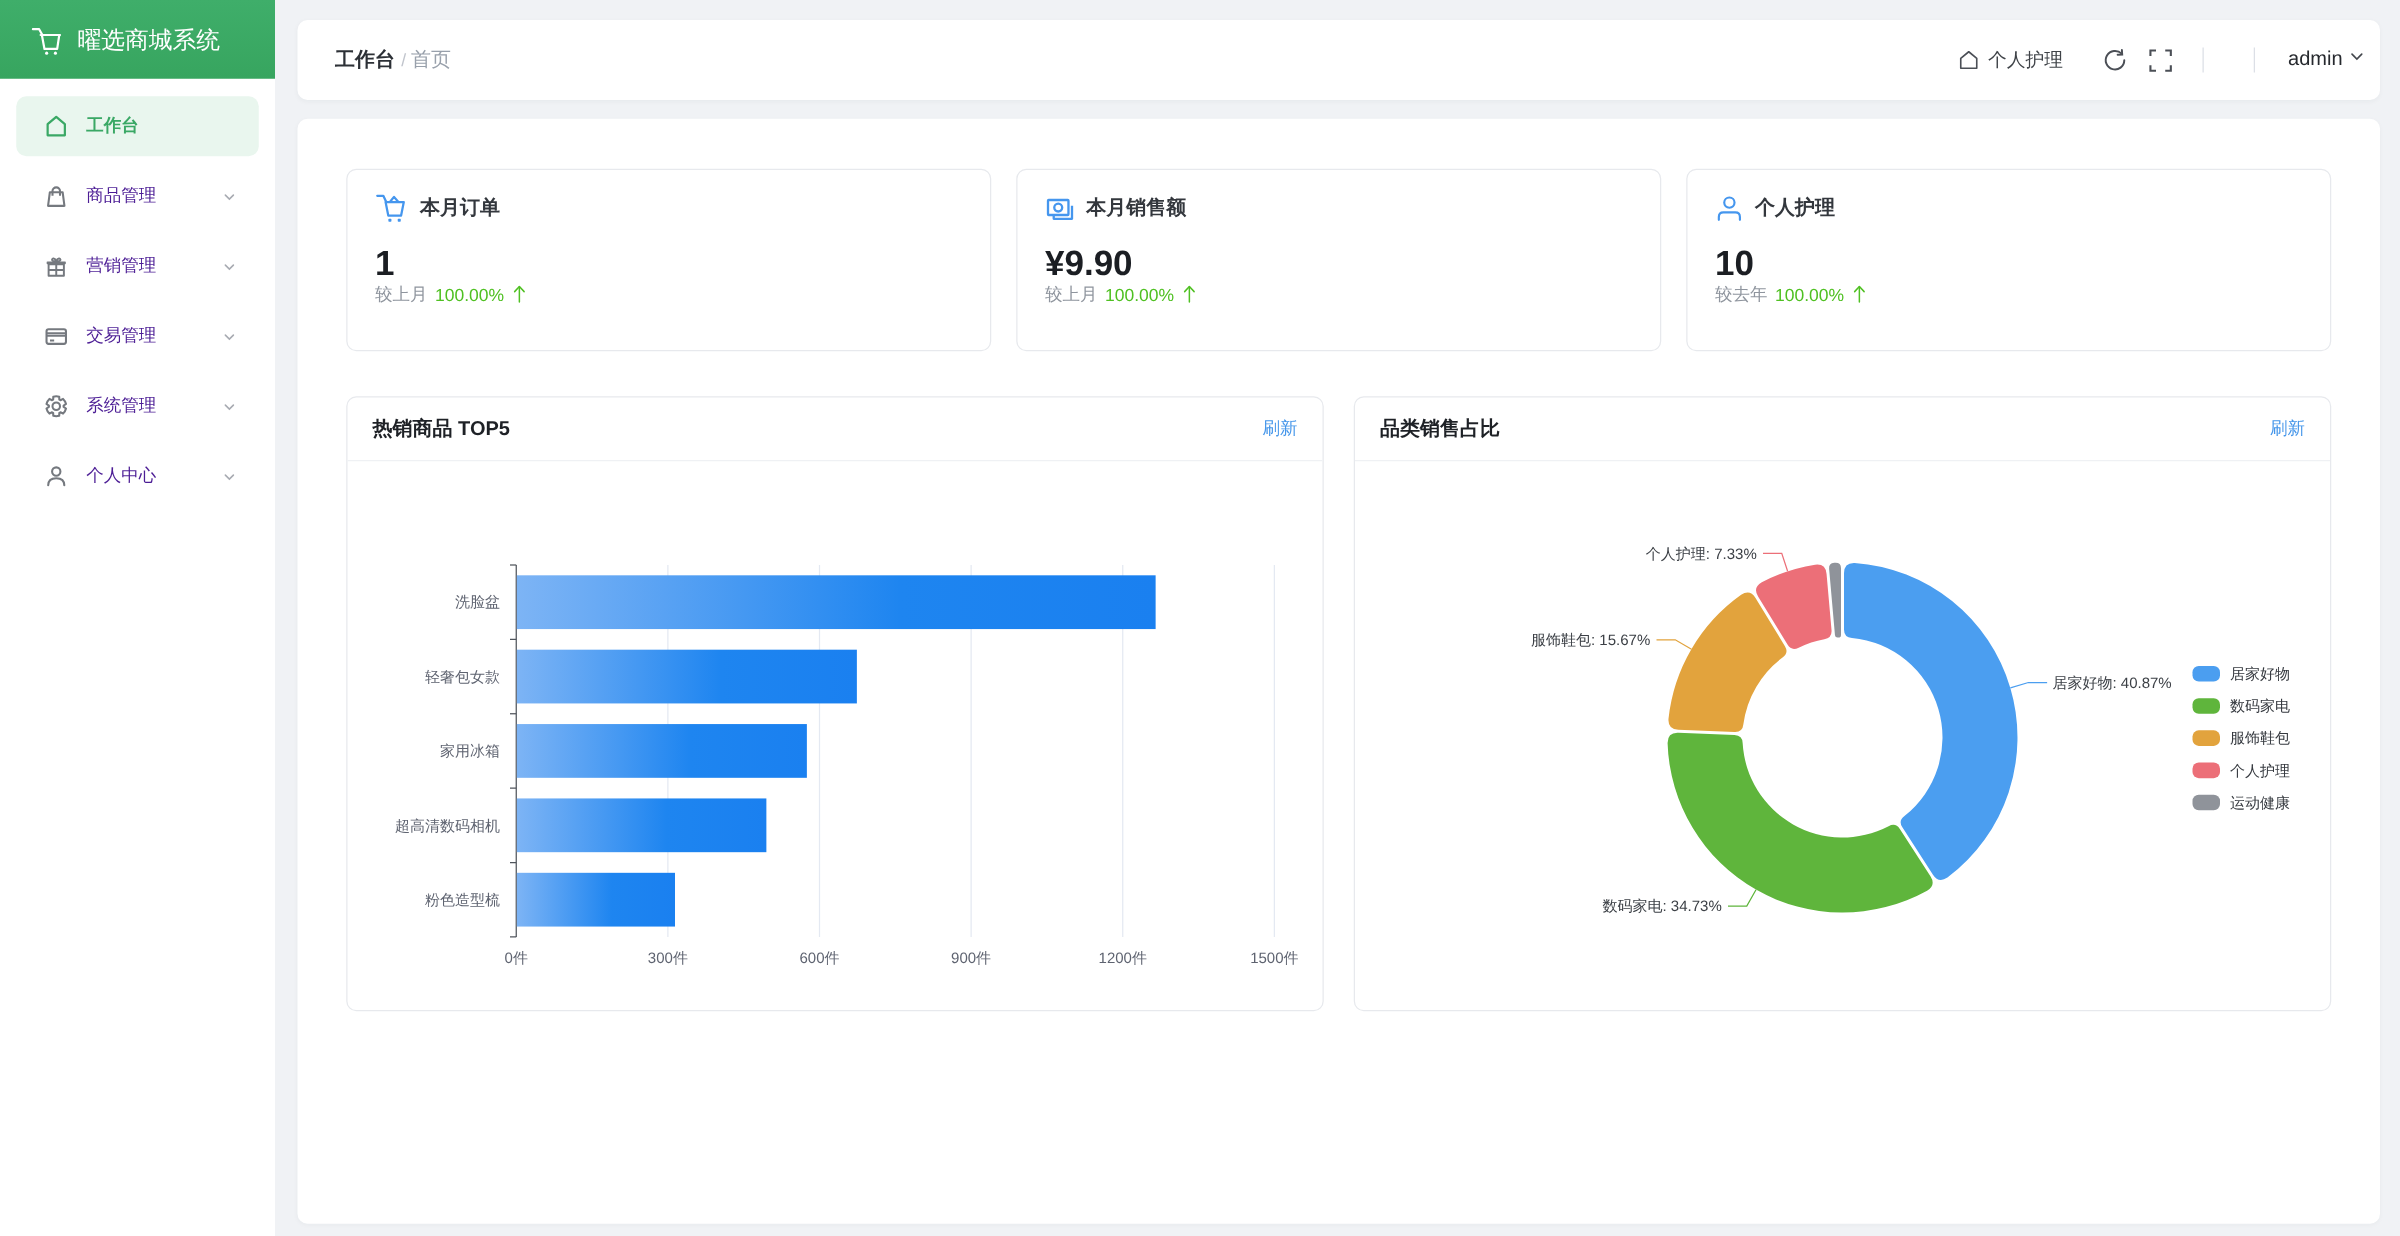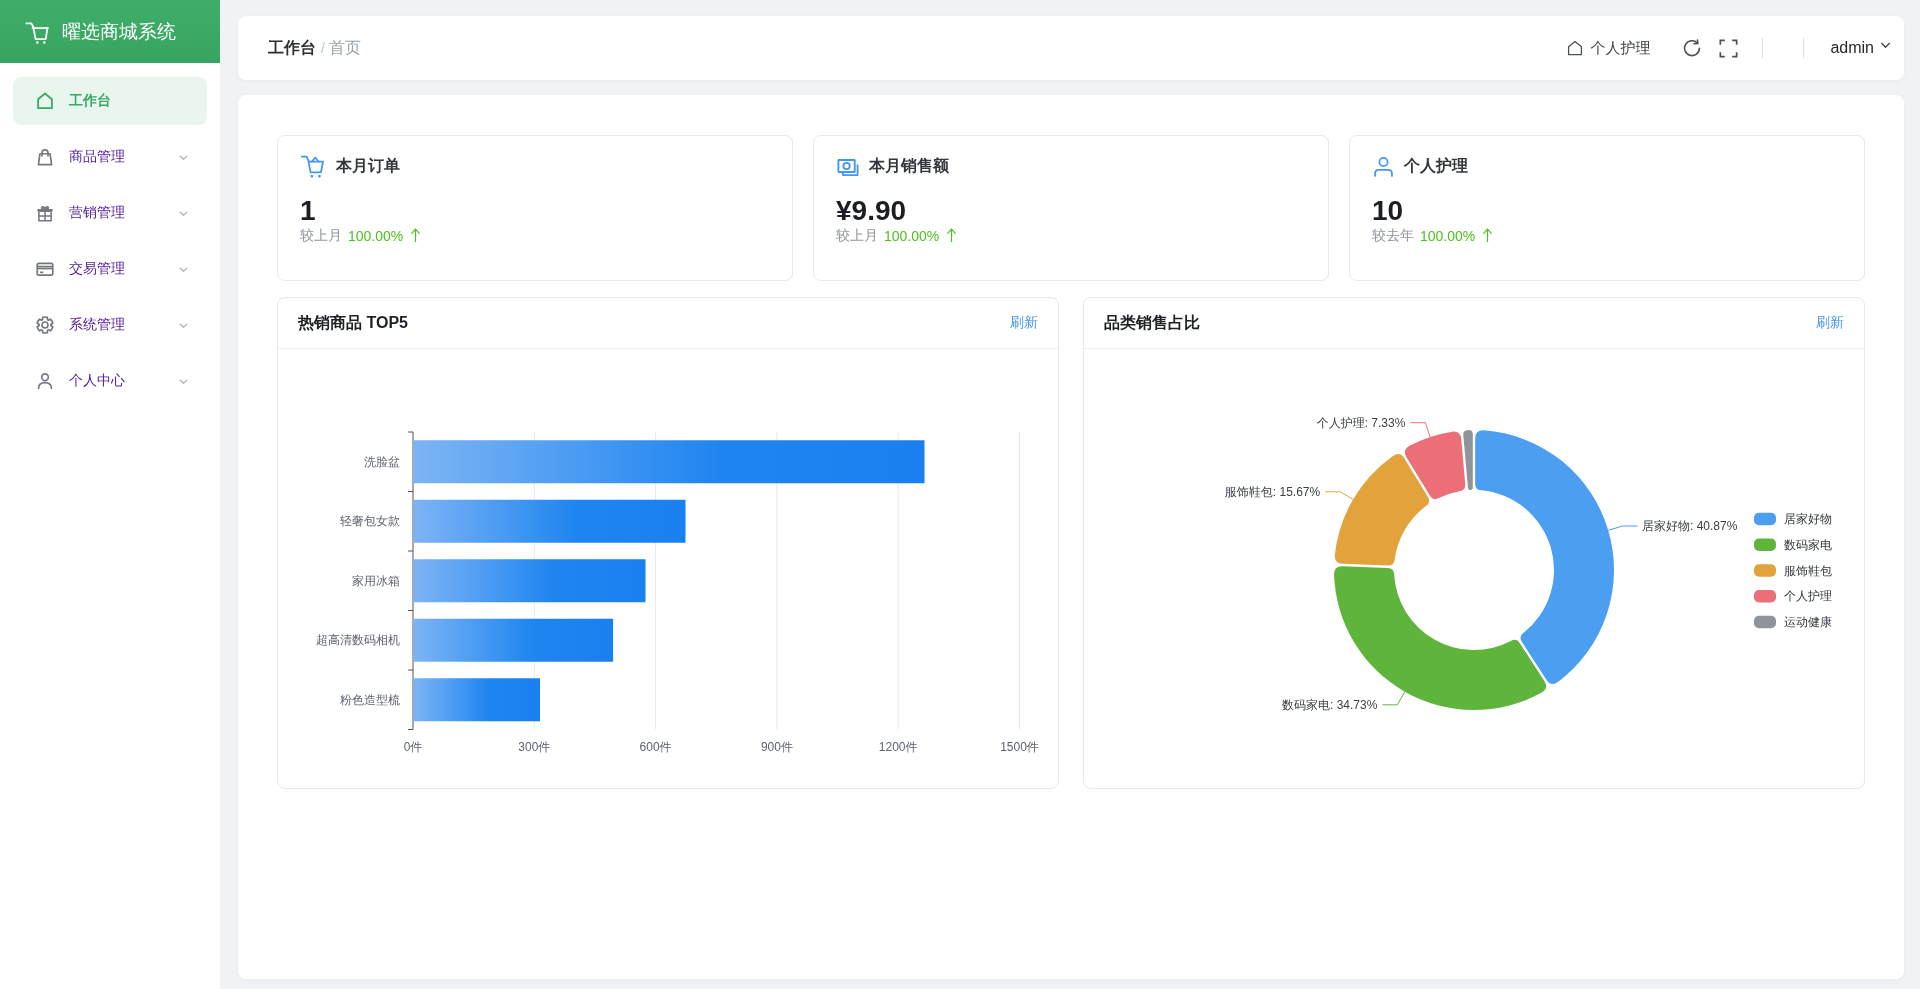--- a/index.html
+++ b/index.html
@@ -26,21 +26,21 @@
 .vline2{width:1px;height:20px;background:#dcdfe6;margin-left:40px}
 .admin{font-size:16px;color:#26292e;margin-left:26px;display:flex;align-items:flex-start;gap:5px}
 .content{position:absolute;left:18px;top:95px;width:1666px;height:884px;background:#fff;border-radius:8px;padding:40px 39px;box-shadow:0 1px 4px rgba(30,40,60,0.04)}
 .stats{display:flex;gap:20px}
 .scard{width:516px;height:146px;border:1px solid #e7e9ed;border-radius:8px;background:#fff;padding:17px 22px}
 .scard .hd{display:flex;align-items:center;gap:9px;font-size:16px;color:#33373d;font-weight:700;height:27px}
 .scard .val{font-size:28px;font-weight:bold;color:#1b1e23;margin-top:15px;line-height:32px}
 .scard .sub{font-size:14px;color:#8f959e;display:flex;align-items:center}
 .scard .sub .grn{color:#4fc022;margin-left:6px}
 
-.charts{display:flex;gap:24px;margin-top:16px}
+.charts{display:flex;gap:24px;margin-top:36px}
 .ccard{width:784px;height:492px;border:1px solid #e7e9ed;border-radius:8px;background:#fff}
 .chead{height:51px;border-bottom:1px solid #eff1f4;display:flex;align-items:center;padding:0 20px}
 .chead .t{font-size:16px;font-weight:bold;color:#1e2126}
 .chead .refresh{margin-left:auto;color:#4596ea;font-size:14px}
 .cbody{position:relative;width:100%;height:440px}
 </style>
 </head>
 <body>
 <div class="sidebar">
   <div class="logo">

